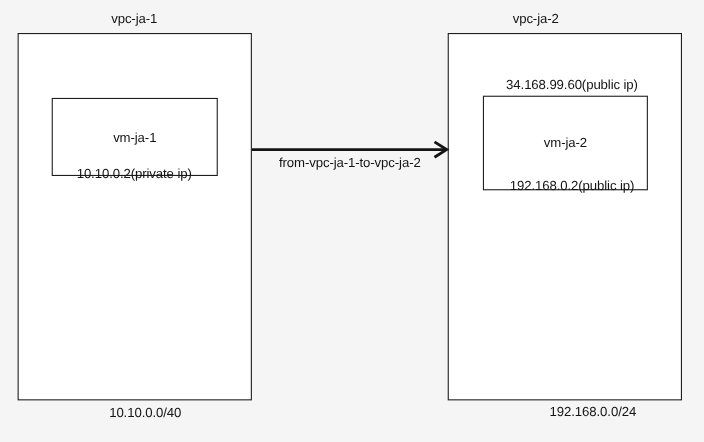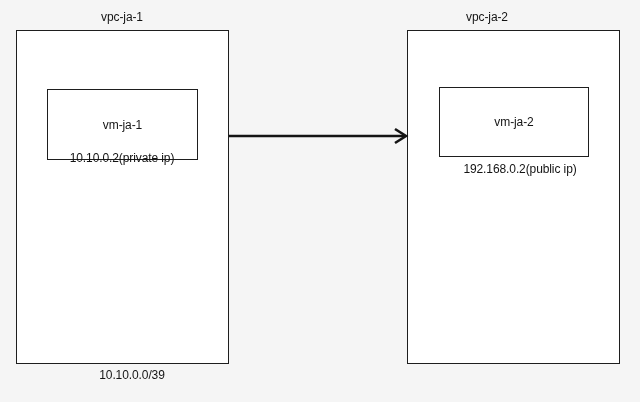--- a/index.html
+++ b/index.html
@@ -53,21 +53,21 @@
 
   .vm-box {
     position: absolute;
     background: var(--box-fill);
     border: 1px solid var(--border);
     display: flex;
     align-items: center;
     justify-content: center;
   }
   .vm-box.vm1 { left: 47px;  top: 89px; width: 151px; height: 71px; }
-  .vm-box.vm2 { left: 439px; top: 87px; width: 150px; height: 70px; }
+  .vm-box.vm2 { left: 439px; top: 87px; width: 150px; height: 86px; }
 
   .arrow-svg {
     position: absolute;
     left: 229px;
     top: 126px;
     width: 180px;
     height: 20px;
   }
   .arrow-svg .stroke {
     stroke: var(--arrow);
@@ -81,27 +81,30 @@
 <body>
 
 <div class="canvas">
 
   <div class="label vpc1-title">vpc-ja-1</div>
   <div class="vpc-box vpc1"></div>
   <div class="vm-box vm1">
     <span>vm-ja-1</span>
   </div>
   <div class="label vpc1-private">10.10.0.2(private ip)</div>
-  <div class="label vpc1-cidr">10.10.0.0/39</div>
+  <div class="label vpc1-cidr">10.10.0.0/40</div>
 
   <div class="label vpc2-title">vpc-ja-2</div>
   <div class="vpc-box vpc2"></div>
+  <div class="label vpc2-public">34.168.99.60(public ip)</div>
   <div class="vm-box vm2">
     <span>vm-ja-2</span>
   </div>
   <div class="label vpc2-private">192.168.0.2(public ip)</div>
+  <div class="label vpc2-cidr">192.168.0.0/24</div>
 
   <svg class="arrow-svg" viewBox="0 0 180 20" aria-hidden="true">
     <line class="stroke" x1="0" y1="10" x2="176" y2="10"></line>
     <polyline class="stroke" points="166,3 177,10 166,17"></polyline>
   </svg>
+  <div class="label arrow-label">from-vpc-ja-1-to-vpc-ja-2</div>
 
 </div>
 
 </body></html>

